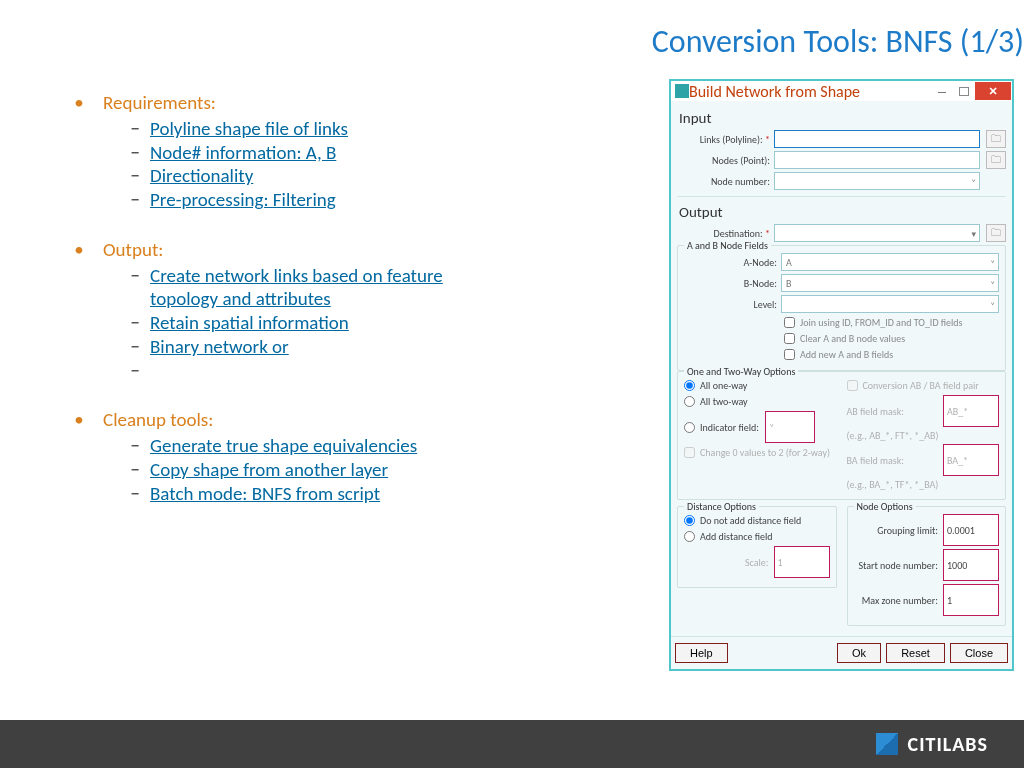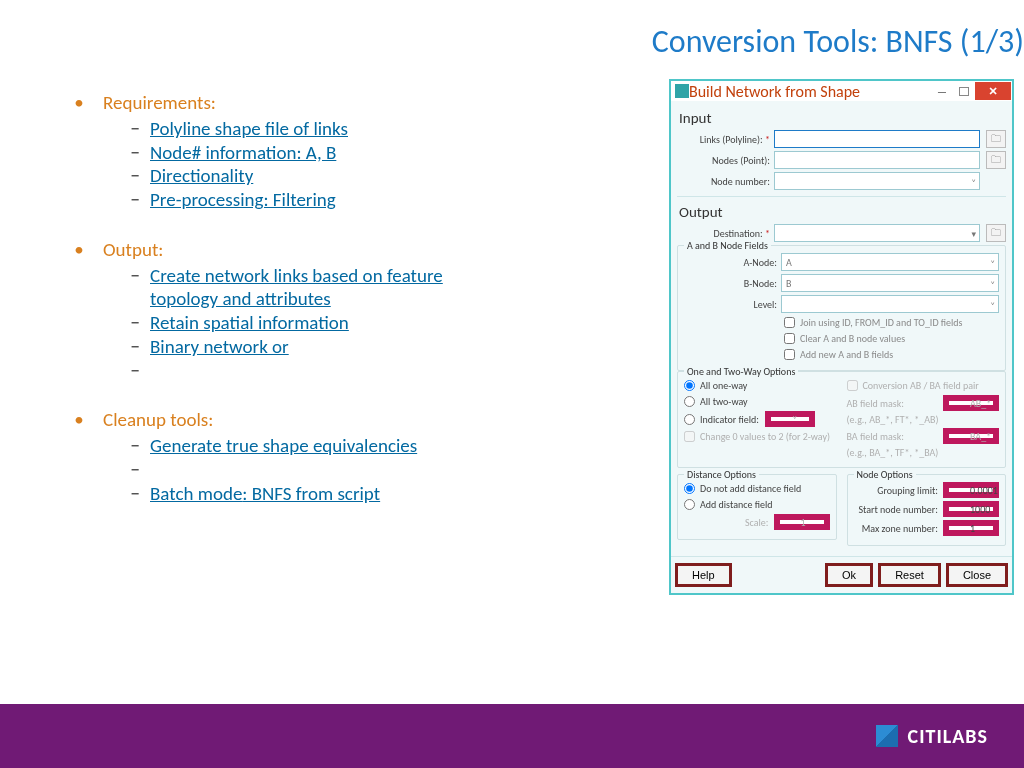--- a/index.html
+++ b/index.html
@@ -34,32 +34,32 @@
   .fld.focus { border:1px solid #1e7bc8 }
   .fld .dd { position:absolute; right:3px; font-size:9px; color:#777 }
   .req { color:#c22 }
   .icon-btn { width: 20px; height: 18px; border: 1px solid #bbb; margin-left: 6px; background:#f3f3f3; display:flex; align-items:center; justify-content:center; font-size:10px; color:#555 }
   .sep { border-top:1px solid #cfe6e8; margin: 6px 0 }
   .chk-row { display:flex; align-items:center; margin:3px 0 3px 100px; font-size:10px; color:#8a8a8a }
   .chk-row input, .rad-row input { width:11px; height:11px; margin-right:5px }
   .rad-row { display:flex; align-items:center; margin:3px 0; font-size:10px }
   .two-col { display:flex; gap:10px; align-items:flex-start }
   .two-col > div { flex:1 }
-  .small-fld { width:56px; height:16px; border:6px solid #be185d; background:#fff; font-size:10px; padding-left:21px; display:flex; align-items:center }
+  .small-fld { width:56px; height:32px; border:1px solid #be185d; background:#fff; font-size:10px; padding-left:3px; display:flex; align-items:center }
   .dim { color:#b0b0b0 }
   .btn-row { display:flex; justify-content:flex-end; padding:6px 4px 6px 4px; gap:5px; border-top:1px solid #cfe6e8; margin-top:4px }
-  .dlg-btn { border:3px solid #7f1d1d; background:#f4f4f4; font-size:11px; padding:3px 14px }
+  .dlg-btn { border:1px solid #7f1d1d; background:#f4f4f4; font-size:11px; padding:3px 14px }
   .help-btn { margin-right:auto }
   .node-row { display:flex; align-items:center; justify-content:flex-end; margin:3px 0; font-size:10px }
   .node-row label { margin-right:5px }
   .fieldset-area { border:1px solid #cfe0e2; padding:4px 6px 6px 6px; border-radius:2px; position:relative; }
   .fieldset-area > .legend { position:absolute; top:-7px; left:6px; background:#f0f8f9; padding:0 3px; font-size:10px; color:#333 }
   .mask-row { display:flex; align-items:baseline; justify-content:space-between; margin:2px 0; color:#b0b0b0; font-size:10px; }
 
-  .footer { position:absolute; left:0; right:0; bottom:0; height:64px; background:#701a75; display:flex; align-items:center; justify-content:flex-end; padding-right:36px }
+  .footer { position:absolute; left:0; right:0; bottom:0; height:48px; background:#404040; display:flex; align-items:center; justify-content:flex-end; padding-right:36px }
   .logo-sq { width:22px; height:22px; background:linear-gradient(135deg,#2c8cd4 50%,#1c6db0 50%); margin-right:10px }
   .logo-txt { color:#fff; font-weight:700; letter-spacing:1px; font-size:20px }
 </style>
 </head>
 <body>
 
 <h1 class="slide-title">Conversion Tools: BNFS (1/3)</h1>
 
 <div class="content">
   <div class="left-col">
@@ -118,20 +118,21 @@
           <span class="bullet-dot">•</span>
           <span>Cleanup tools:</span>
         </div>
       <div class="sub-items">
         <div class="sub-item">
             <span class="dash">−</span>
             <span class="txt">Generate true shape equivalencies</span>
           </div>
         <div class="sub-item">
             <span class="dash">−</span>
+            <span class="txt">Copy shape from another layer</span>
           </div>
         <div class="sub-item">
             <span class="dash">−</span>
             <span class="txt"><span class="underline">Batch mode</span><span>: BNFS from script</span></span>
           </div>
       </div>
     </div>
   </div>
 
   <div class="dialog">

